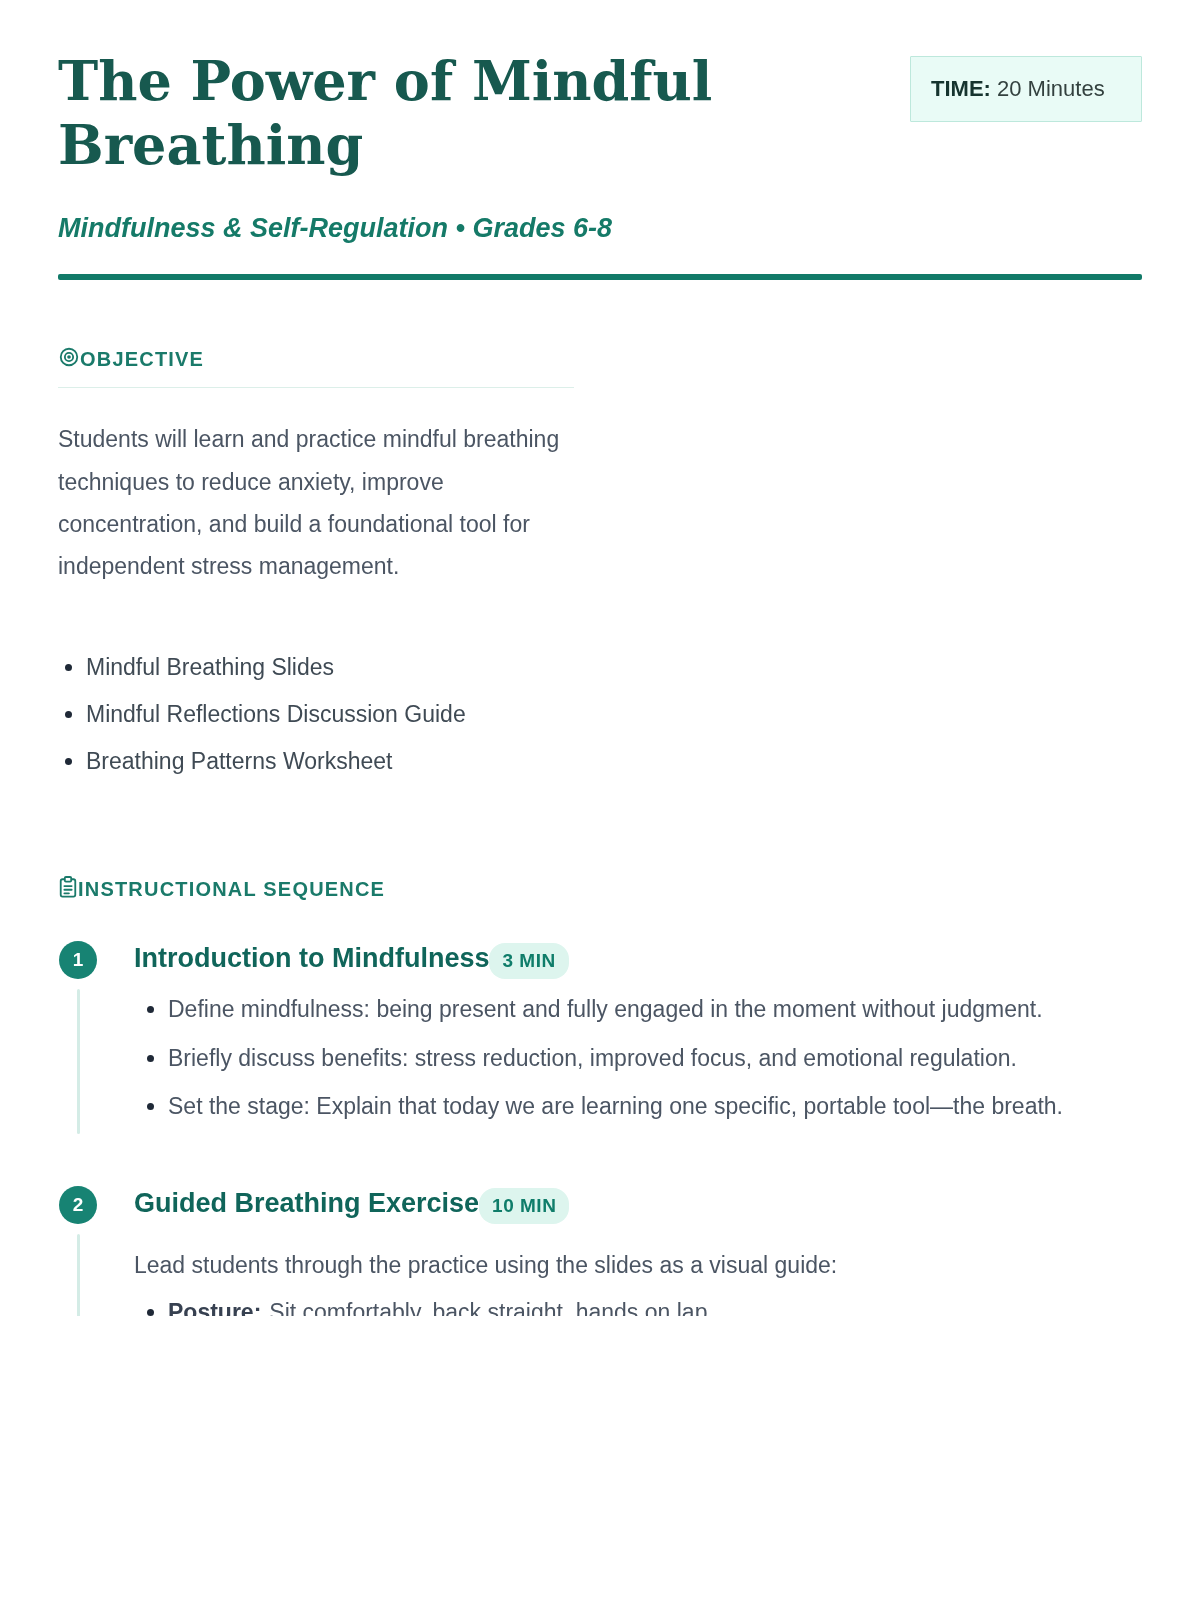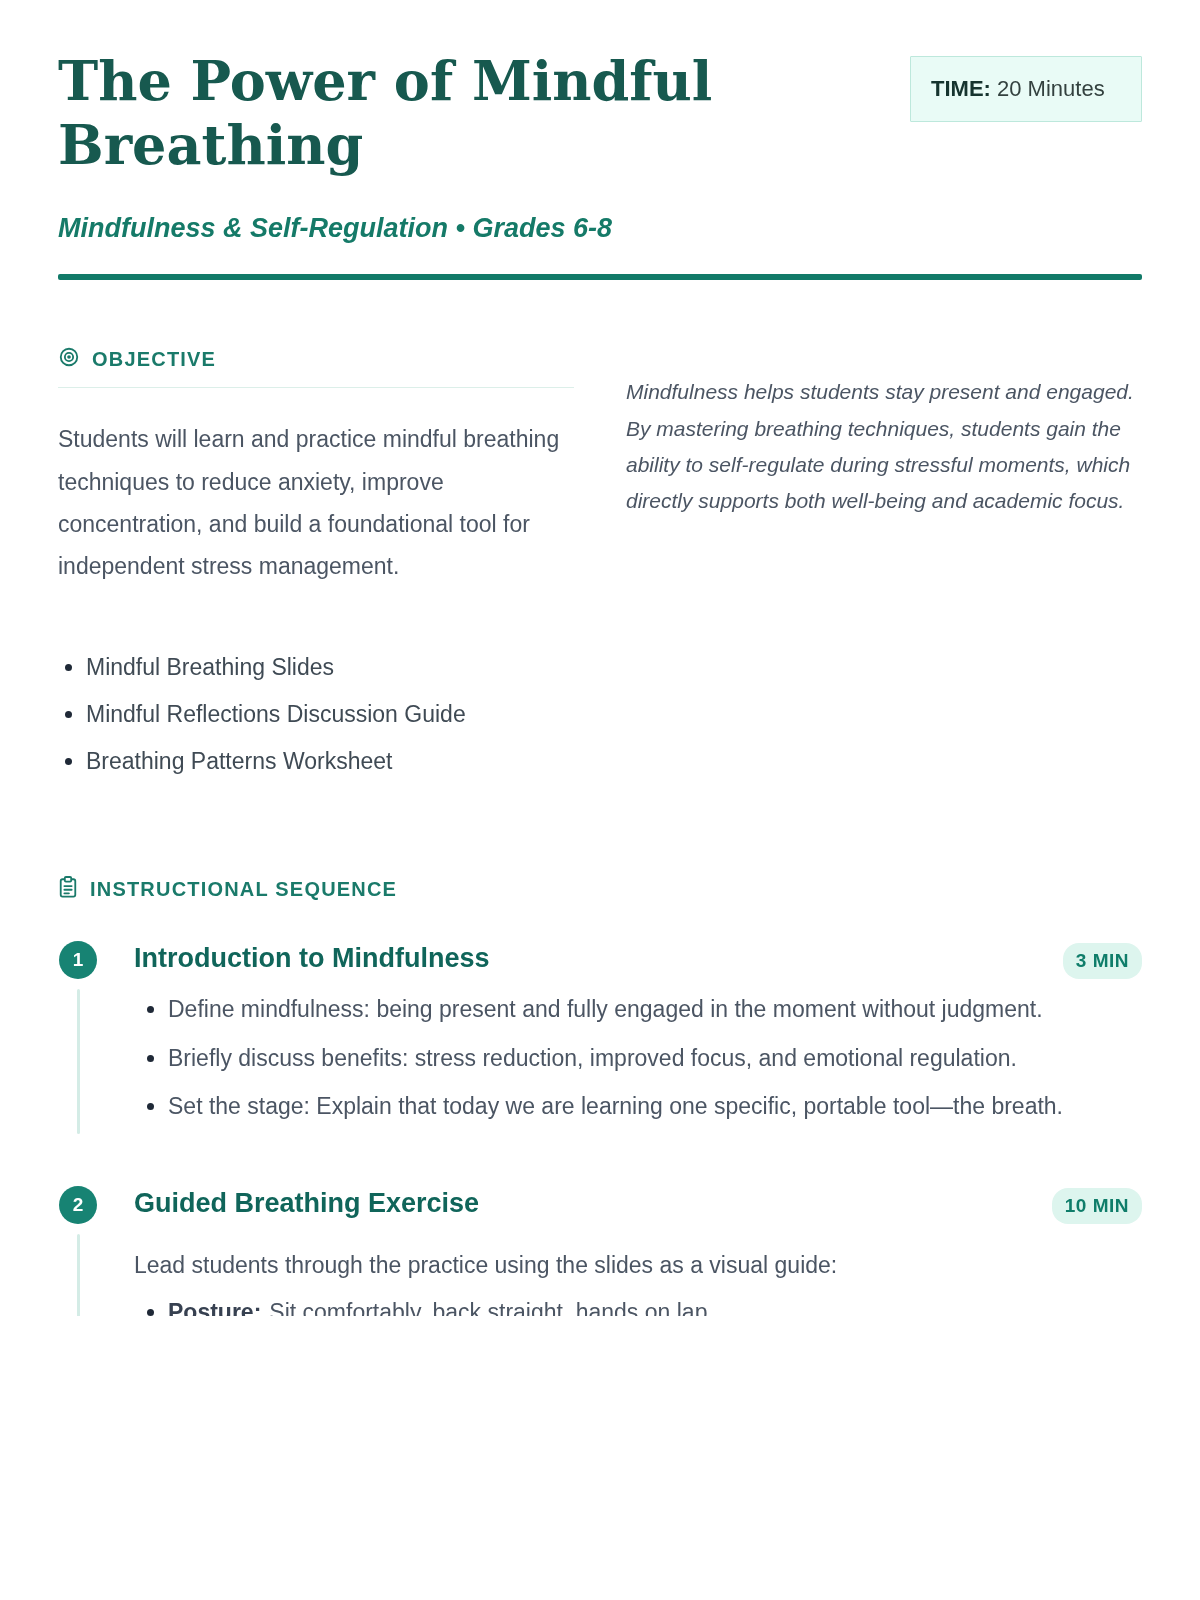--- a/index.html
+++ b/index.html
@@ -61,21 +61,20 @@
   
   .two-col {
     display: grid;
     grid-template-columns: 1fr 1fr;
     column-gap: 52px;
     margin-top: 66px;
   }
   .section-header {
     display: flex;
     align-items: center;
-    gap: 12px;
     color: #1a7a6a;
     font-size: 20px;
     font-weight: 700;
     letter-spacing: 1.2px;
     padding-bottom: 14px;
     border-bottom: 1px solid #dcefe9;
   }
   .section-header.no-line { border-bottom: none; padding-bottom: 0; margin-top: 48px; }
   .section-header svg { flex: 0 0 auto; }
 
@@ -137,21 +136,21 @@
   }
   .step-line {
     flex: 1 1 auto;
     width: 3px;
     margin-top: 10px;
     background: #d4ece6;
     border-radius: 2px;
   }
   .step-head {
     display: flex;
-    justify-content: space-between;
+    justify-content: flex-start;
     align-items: flex-start;
     margin-top: 2px;
   }
   .step-title {
     font-size: 27px;
     font-weight: 700;
     color: #10655a;
   }
   .duration-badge {
     background: #ddf5ee;
@@ -226,21 +225,20 @@
       <div class="materials">
         <ul>
           <li>Mindful Breathing Slides</li>
           <li>Mindful Reflections Discussion Guide</li>
           <li>Breathing Patterns Worksheet</li>
         </ul>
       </div>
     </div>
 
     <div>
-      <p class="why-body">Mindfulness helps students stay present and engaged. By mastering breathing techniques, students gain the ability to self-regulate during stressful moments, which directly supports both well-being and academic focus.</p>
     </div>
   </div>
 
   <div class="sequence">
     <div class="section-header no-line">
       <span>
         <svg width="20" height="22" viewBox="0 0 22 24" fill="none" stroke="#1a7a6a" stroke-width="2" stroke-linecap="round" stroke-linejoin="round">
           <rect x="3" y="3.5" width="16" height="19" rx="2"></rect>
           <rect x="7.5" y="1" width="7" height="5" rx="1.2" fill="#ffffff"></rect>
           <path d="M7 11h8"></path>

